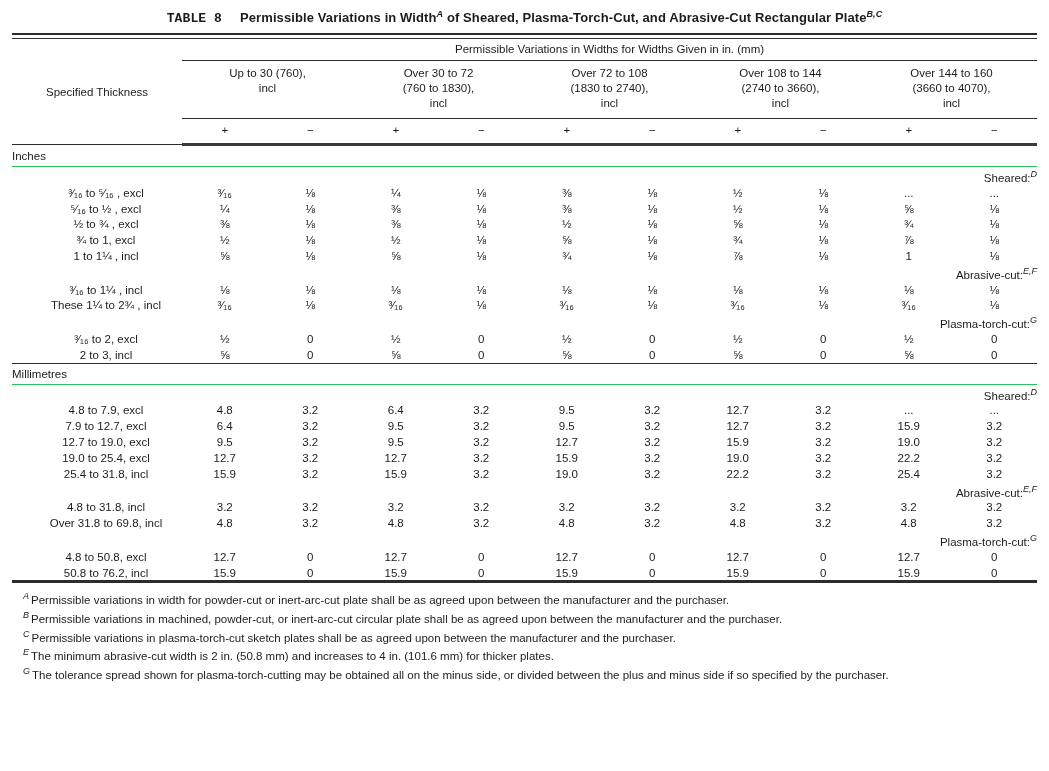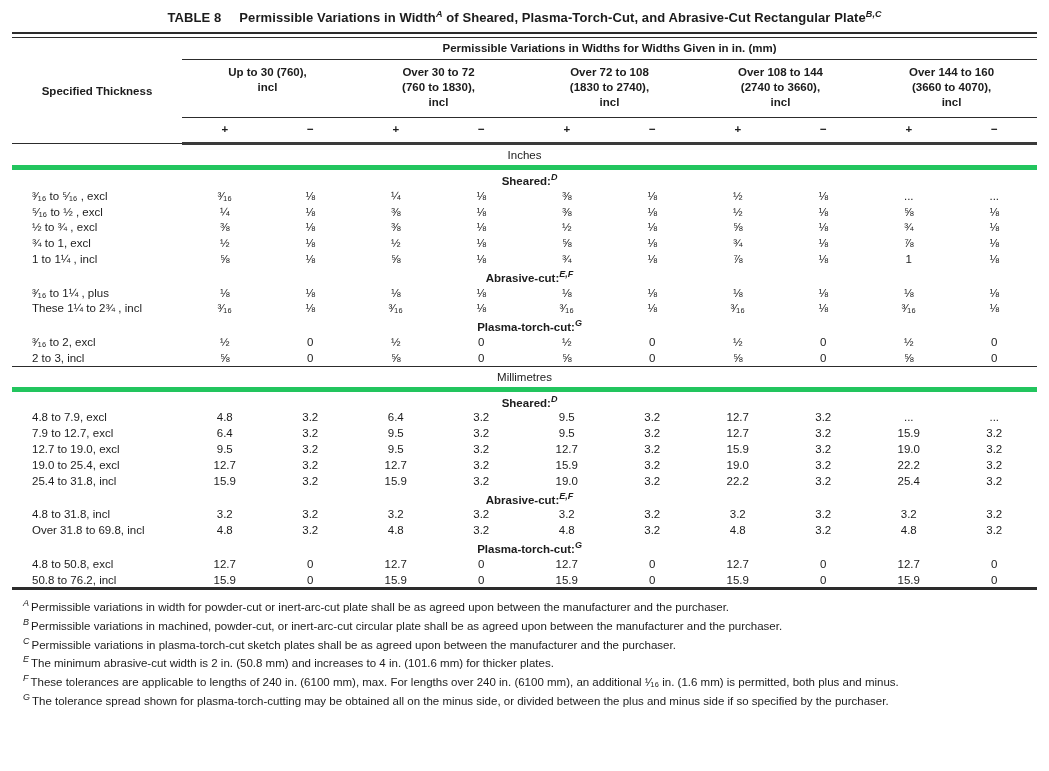--- a/index.html
+++ b/index.html
@@ -8,53 +8,53 @@
     background: #ffffff; color: #1c1c1c;
     font-family: "Liberation Sans", "DejaVu Sans", sans-serif;
     -webkit-font-smoothing: antialiased;
   }
   .page { padding: 5px 12px 0 12px; }
 
   .title {
     text-align: center; font-weight: bold; font-size: 13px;
     padding: 4px 0 7px 0; letter-spacing: 0.1px;
   }
-  .title .tlabel { margin-right: 18px; }
+  .title .tlabel { margin-right: 18px; font-family: Liberation Mono, monospace; }
   .title sup { font-style: italic; font-size: 9px; font-weight: bold; }
 
   .dbl-rule { height: 3px; border-top: 2px solid #2c2c2c; border-bottom: 1px solid #2c2c2c; }
 
   table.tol {
     width: 1025px; border-collapse: collapse; table-layout: fixed;
     font-size: 11.5px; border-bottom: 3px solid #2c2c2c;
   }
   col.c-label { width: 170px; }
   col.c-val   { width: 85.5px; }
 
-  th { font-weight: bold; }
+  th { font-weight: normal; }
   .span-header-cell {
     text-align: center; border-bottom: 1px solid #2c2c2c;
     padding: 4px 0 5px 0;
   }
   .spec-th { vertical-align: middle; }
   .group-th {
     vertical-align: top; text-align: center;
     padding: 5px 2px 7px 2px; line-height: 1.3;
     white-space: pre-line; border-bottom: 1px solid #2c2c2c;
   }
   .pm-row th { padding: 5px 0 7px 0; border-bottom: 3px solid #3a3a3a; }
 
   .unit-band td {
-    text-align: center; padding: 4px 0 4px 0;
-    border-top: 1px solid #2c2c2c; border-bottom: 5px solid #22c55e;
-  }
-  .group-row td { padding: 2px 0 1px 10px; text-align: center; font-weight: bold; }
+    text-align: left; padding: 4px 0 4px 0;
+    border-top: 1px solid #2c2c2c; border-bottom: 1px solid #22c55e;
+  }
+  .group-row td { padding: 2px 0 1px 10px; text-align: right; }
   .group-row sup { font-style: italic; font-size: 9px; }
   .data-row td { height: 15.8px; padding: 0 2px; text-align: center; line-height: 1.05; }
-  .data-row td.rowlabel { text-align: left; padding-left: 20px; }
+  .data-row td.rowlabel { text-align: center; padding-left: 20px; }
 
   .footnotes { padding: 7px 2px 0 2px; font-size: 11.5px; line-height: 1.46; }
   .footnote { margin: 0; text-indent: 9px; }
   .footnote sup { font-style: italic; font-size: 9px; margin-right: 2px; }
 </style>
 </head>
 <body>
 
 <div class="page">
 
@@ -172,21 +172,21 @@
           <td class="val">⅛</td>
           <td class="val">⅞</td>
           <td class="val">⅛</td>
           <td class="val">1</td>
           <td class="val">⅛</td>
         </tr>
         <tr class="group-row">
           <td colspan="11"><span>Abrasive-cut:</span><sup>E,F</sup></td>
         </tr>
         <tr class="data-row">
-          <td class="rowlabel">³⁄₁₆ to 1¼ , plus</td>
+          <td class="rowlabel">³⁄₁₆ to 1¼ , incl</td>
           <td class="val">⅛</td>
           <td class="val">⅛</td>
           <td class="val">⅛</td>
           <td class="val">⅛</td>
           <td class="val">⅛</td>
           <td class="val">⅛</td>
           <td class="val">⅛</td>
           <td class="val">⅛</td>
           <td class="val">⅛</td>
           <td class="val">⅛</td>
@@ -363,17 +363,16 @@
           <td class="val">0</td>
         </tr>
       </tbody>
   </table>
 
   <div class="footnotes">
       <p class="footnote"><sup>A</sup>Permissible variations in width for powder-cut or inert-arc-cut plate shall be as agreed upon between the manufacturer and the purchaser.</p>
       <p class="footnote"><sup>B</sup>Permissible variations in machined, powder-cut, or inert-arc-cut circular plate shall be as agreed upon between the manufacturer and the purchaser.</p>
       <p class="footnote"><sup>C</sup>Permissible variations in plasma-torch-cut sketch plates shall be as agreed upon between the manufacturer and the purchaser.</p>
       <p class="footnote"><sup>E</sup>The minimum abrasive-cut width is 2 in. (50.8 mm) and increases to 4 in. (101.6 mm) for thicker plates.</p>
-      <p class="footnote"><sup>F</sup>These tolerances are applicable to lengths of 240 in. (6100 mm), max. For lengths over 240 in. (6100 mm), an additional ¹⁄₁₆  in. (1.6 mm) is permitted, both plus and minus.</p>
       <p class="footnote"><sup>G</sup>The tolerance spread shown for plasma-torch-cutting may be obtained all on the minus side, or divided between the plus and minus side if so specified by the purchaser.</p>
     </div>
 
 </div>
 
 </body></html>

